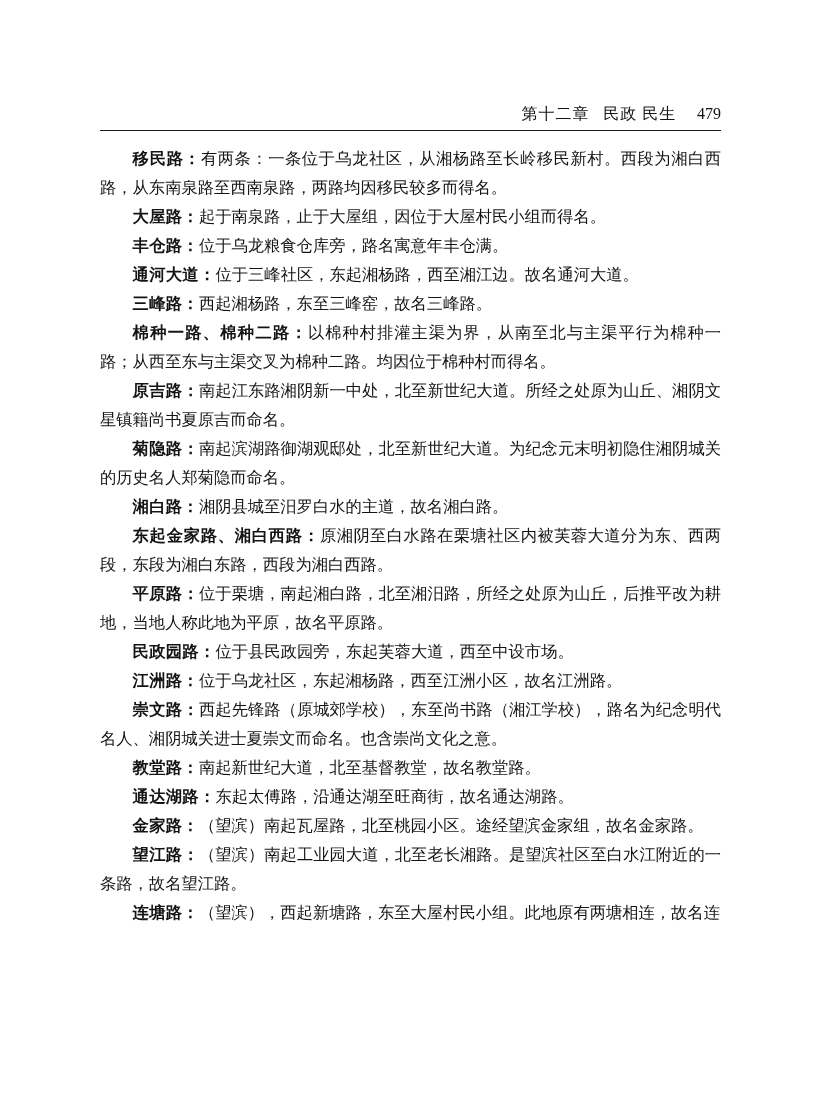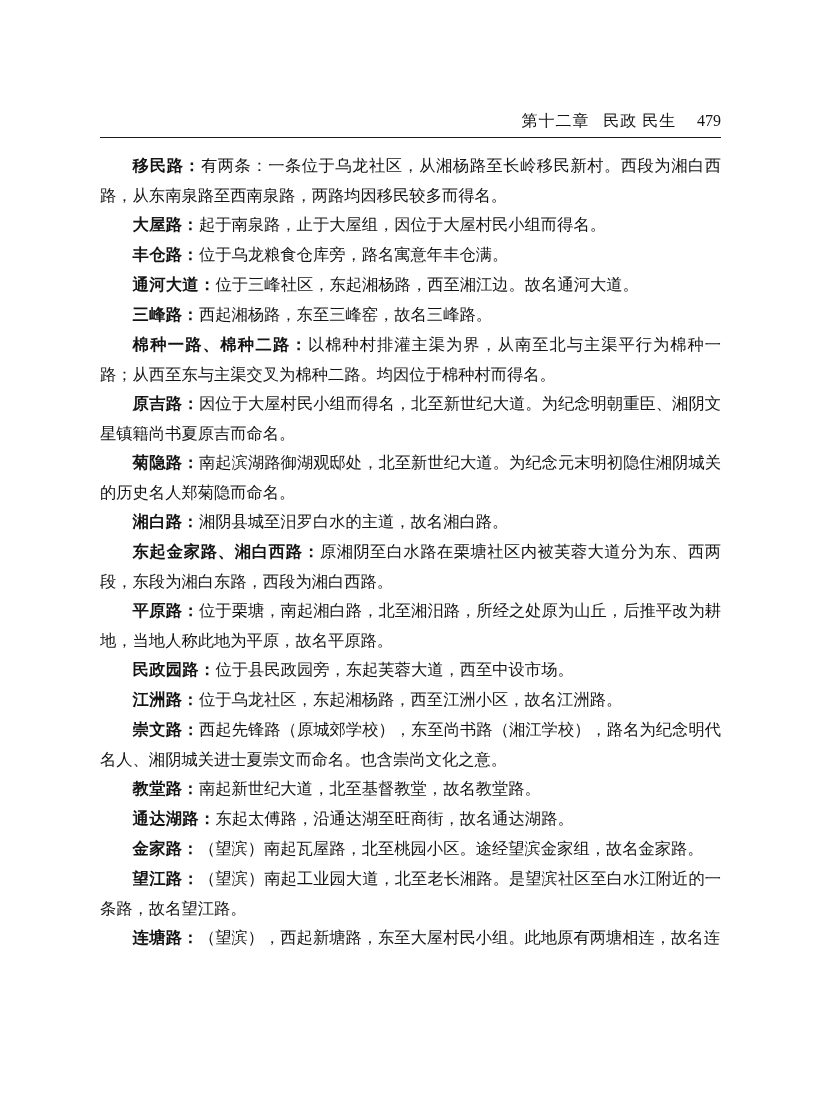--- a/index.html
+++ b/index.html
@@ -11,21 +11,21 @@
     position: relative;
     width: 816px;
     height: 1099px;
     font-family: "Liberation Serif", serif;
     color: #141414;
     overflow: hidden;
   }
   .page-content {
     position: absolute;
     left: 100px;
-    top: 110px;
+    top: 103px;
     width: 621px;
   }
   .running-header {
     display: flex;
     justify-content: flex-end;
     align-items: baseline;
     font-size: 16px;
     line-height: 21px;
     padding-bottom: 6px;
     letter-spacing: 1px;
@@ -49,21 +49,21 @@
     font-size: 16.3px;
   }
   p.entry {
     margin: 0;
     padding: 0;
     text-indent: 2em;
     text-align: justify;
     line-height: 29px;
   }
   .road-name {
-    font-family: Liberation Mono, monospace;
+    font-family: Liberation Serif, serif;
     font-weight: 700;
     letter-spacing: 0.3px;
   }
 </style>
 </head>
 <body>
 
 <div class="page-content">
 
   <div class="running-header">
@@ -74,21 +74,21 @@
 
   <div class="header-rule"></div>
 
   <div class="body-text">
     <p class="entry"><span class="road-name">移民路：</span><span>有两条：一条位于乌龙社区，从湘杨路至长岭移民新村。西段为湘白西路，从东南泉路至西南泉路，两路均因移民较多而得名。</span></p>
     <p class="entry"><span class="road-name">大屋路：</span><span>起于南泉路，止于大屋组，因位于大屋村民小组而得名。</span></p>
     <p class="entry"><span class="road-name">丰仓路：</span><span>位于乌龙粮食仓库旁，路名寓意年丰仓满。</span></p>
     <p class="entry"><span class="road-name">通河大道：</span><span>位于三峰社区，东起湘杨路，西至湘江边。故名通河大道。</span></p>
     <p class="entry"><span class="road-name">三峰路：</span><span>西起湘杨路，东至三峰窑，故名三峰路。</span></p>
     <p class="entry"><span class="road-name">棉种一路、棉种二路：</span><span>以棉种村排灌主渠为界，从南至北与主渠平行为棉种一路；从西至东与主渠交叉为棉种二路。均因位于棉种村而得名。</span></p>
-    <p class="entry"><span class="road-name">原吉路：</span><span>因位于大屋村民小组而得名，北至新世纪大道。为纪念明朝重臣、湘阴文星镇籍尚书夏原吉而命名。</span></p>
+    <p class="entry"><span class="road-name">原吉路：</span><span>南起江东路湘阴新一中处，北至新世纪大道。所经之处原为山丘、湘阴文星镇籍尚书夏原吉而命名。</span></p>
     <p class="entry"><span class="road-name">菊隐路：</span><span>南起滨湖路御湖观邸处，北至新世纪大道。为纪念元末明初隐住湘阴城关的历史名人郑菊隐而命名。</span></p>
     <p class="entry"><span class="road-name">湘白路：</span><span>湘阴县城至汨罗白水的主道，故名湘白路。</span></p>
     <p class="entry"><span class="road-name">东起金家路、湘白西路：</span><span>原湘阴至白水路在栗塘社区内被芙蓉大道分为东、西两段，东段为湘白东路，西段为湘白西路。</span></p>
     <p class="entry"><span class="road-name">平原路：</span><span>位于栗塘，南起湘白路，北至湘汨路，所经之处原为山丘，后推平改为耕地，当地人称此地为平原，故名平原路。</span></p>
     <p class="entry"><span class="road-name">民政园路：</span><span>位于县民政园旁，东起芙蓉大道，西至中设市场。</span></p>
     <p class="entry"><span class="road-name">江洲路：</span><span>位于乌龙社区，东起湘杨路，西至江洲小区，故名江洲路。</span></p>
     <p class="entry"><span class="road-name">崇文路：</span><span>西起先锋路（原城郊学校），东至尚书路（湘江学校），路名为纪念明代名人、湘阴城关进士夏崇文而命名。也含崇尚文化之意。</span></p>
     <p class="entry"><span class="road-name">教堂路：</span><span>南起新世纪大道，北至基督教堂，故名教堂路。</span></p>
     <p class="entry"><span class="road-name">通达湖路：</span><span>东起太傅路，沿通达湖至旺商街，故名通达湖路。</span></p>
     <p class="entry"><span class="road-name">金家路：</span><span>（望滨）南起瓦屋路，北至桃园小区。途经望滨金家组，故名金家路。</span></p>

